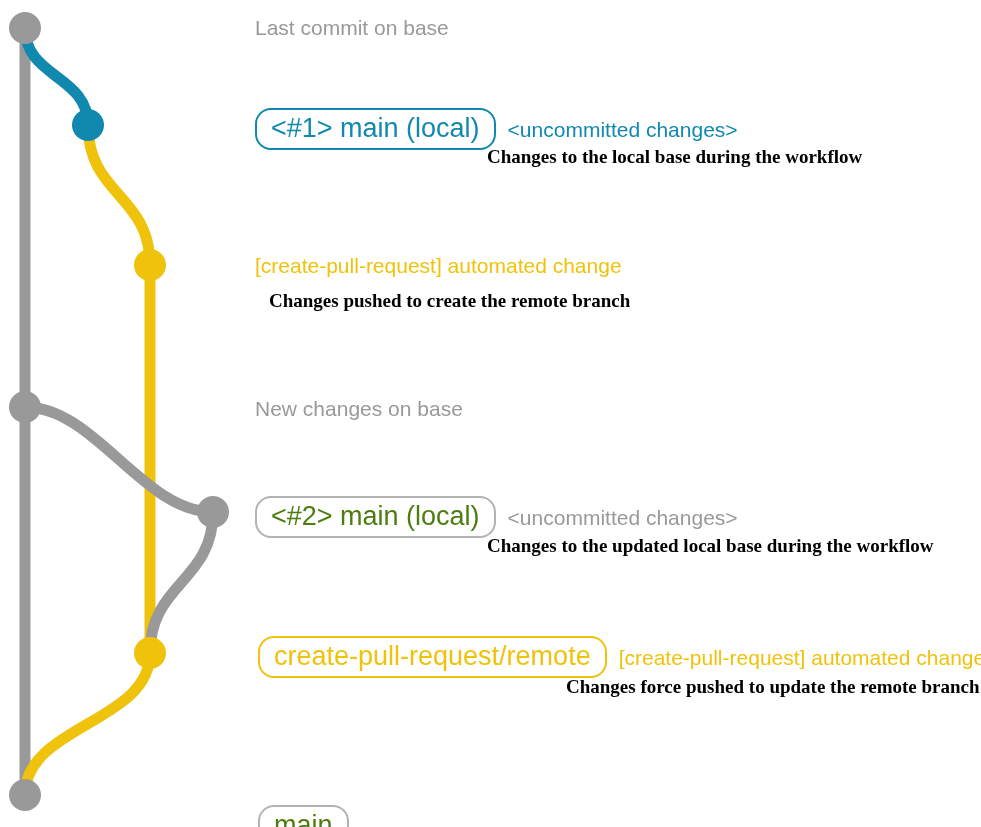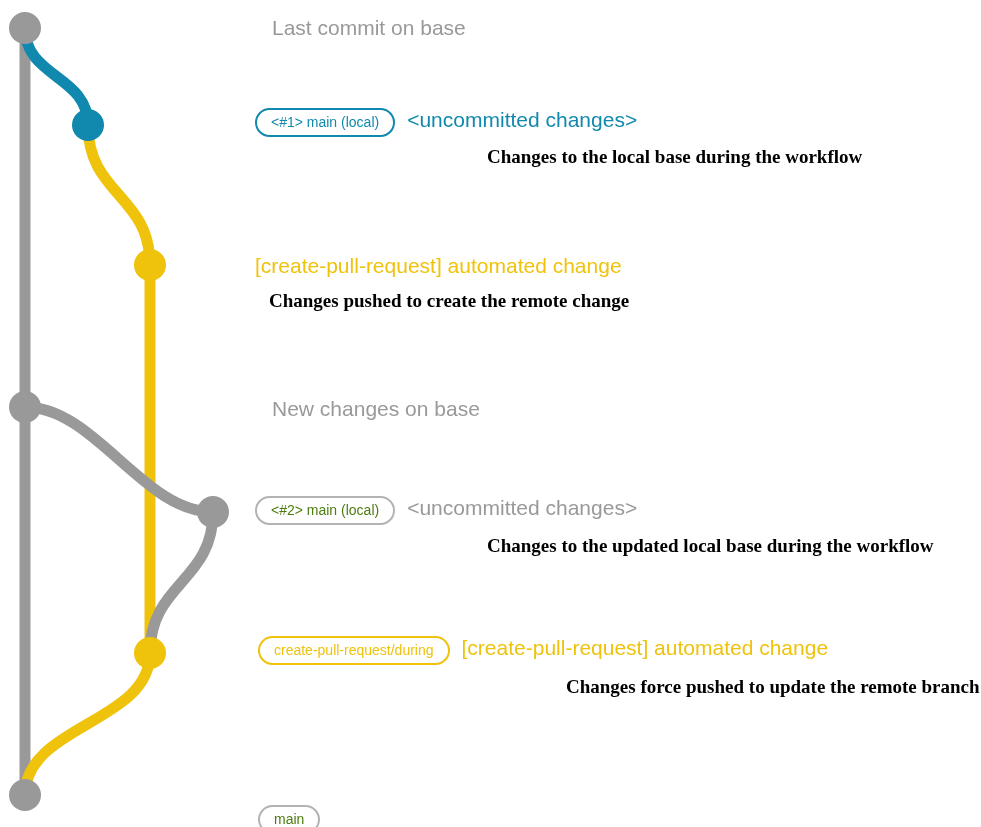--- a/index.html
+++ b/index.html
@@ -24,21 +24,21 @@
   .row {
     position: absolute;
     display: flex;
     align-items: baseline;
   }
   .pill {
     display: inline-block;
     border: 2px solid #999999;
     border-radius: 16px;
     padding: 5px 14px 6px 14px;
-    font-size: 14px;
+    font-size: 27px;
     line-height: 1;
     color: #999999;
     white-space: nowrap;
     background: #ffffff;
     box-sizing: border-box;
   }
   .pill.teal  { border-color: #1189ae; color: #1189ae; }
   .pill.yellow{ border-color: #efc20c; color: #efc20c; }
   .pill.gray  { border-color: #b3b3b3; color: #4d7c0f; }
   .subject {
@@ -49,21 +49,21 @@
   }
   .subject.teal   { color: #1189ae; }
   .subject.yellow { color: #efc20c; }
   .subject.gray   { color: #999999; }
   .heading {
     position: absolute;
     font-size: 21px;
     line-height: 1;
     white-space: nowrap;
   }
-  .heading.gray   { color: #999999; margin-left: 17px; }
+  .heading.gray   { color: #999999; }
   .heading.yellow { color: #efc20c; }
   .desc {
     position: absolute;
     font-family: "Liberation Serif", serif;
     font-size: 19px;
     line-height: 1;
     color: #000000;
     white-space: nowrap;
     font-weight: bold;
   }
@@ -98,31 +98,31 @@
 
 <div class="heading gray" style="left:255px; top:17px;">Last commit on base</div>
 
 <div class="row" style="left:255px; top:108px;">
   <span class="pill teal">&lt;#1&gt; main (local)</span>
   <span class="subject teal">&lt;uncommitted changes&gt;</span>
 </div>
 <div class="desc" style="left:487px; top:147px;">Changes to the local base during the workflow</div>
 
 <div class="heading yellow" style="left:255px; top:255px;">[create-pull-request] automated change</div>
-<div class="desc" style="left:269px; top:291px;">Changes pushed to create the remote change</div>
+<div class="desc" style="left:269px; top:291px;">Changes pushed to create the remote branch</div>
 
 <div class="heading gray" style="left:255px; top:398px;">New changes on base</div>
 
 <div class="row" style="left:255px; top:496px;">
   <span class="pill gray">&lt;#2&gt; main (local)</span>
   <span class="subject gray">&lt;uncommitted changes&gt;</span>
 </div>
 <div class="desc" style="left:487px; top:536px;">Changes to the updated local base during the workflow</div>
 
 <div class="row" style="left:258px; top:636px;">
-  <span class="pill yellow">create-pull-request/during</span>
+  <span class="pill yellow">create-pull-request/remote</span>
   <span class="subject yellow">[create-pull-request] automated change</span>
 </div>
 <div class="desc" style="left:566px; top:677px;text-align:center;">Changes force pushed to update the remote branch</div>
 
 <div class="row" style="left:258px; top:805px;">
   <span class="pill gray">main</span>
 </div>
 
 </body></html>

